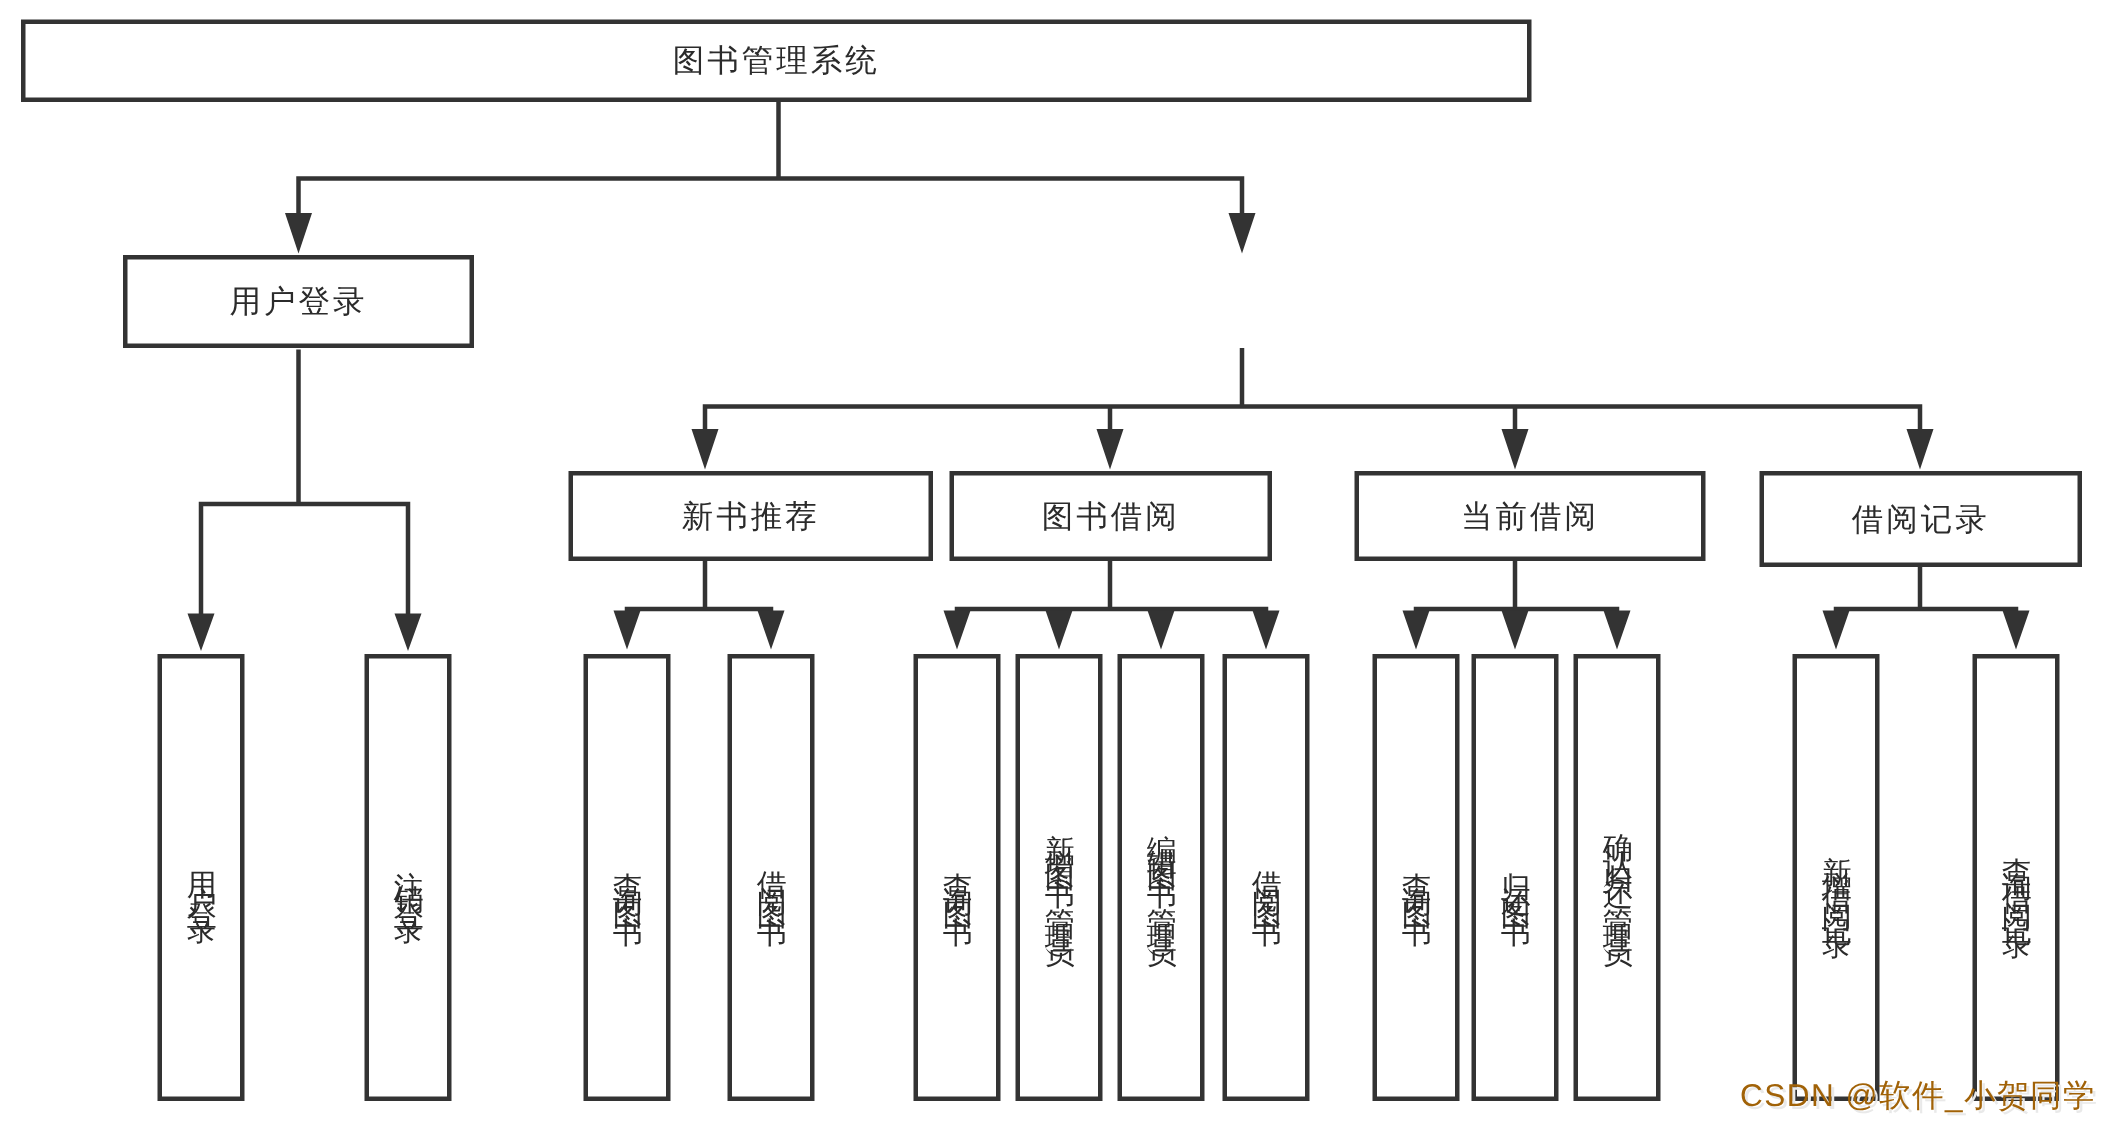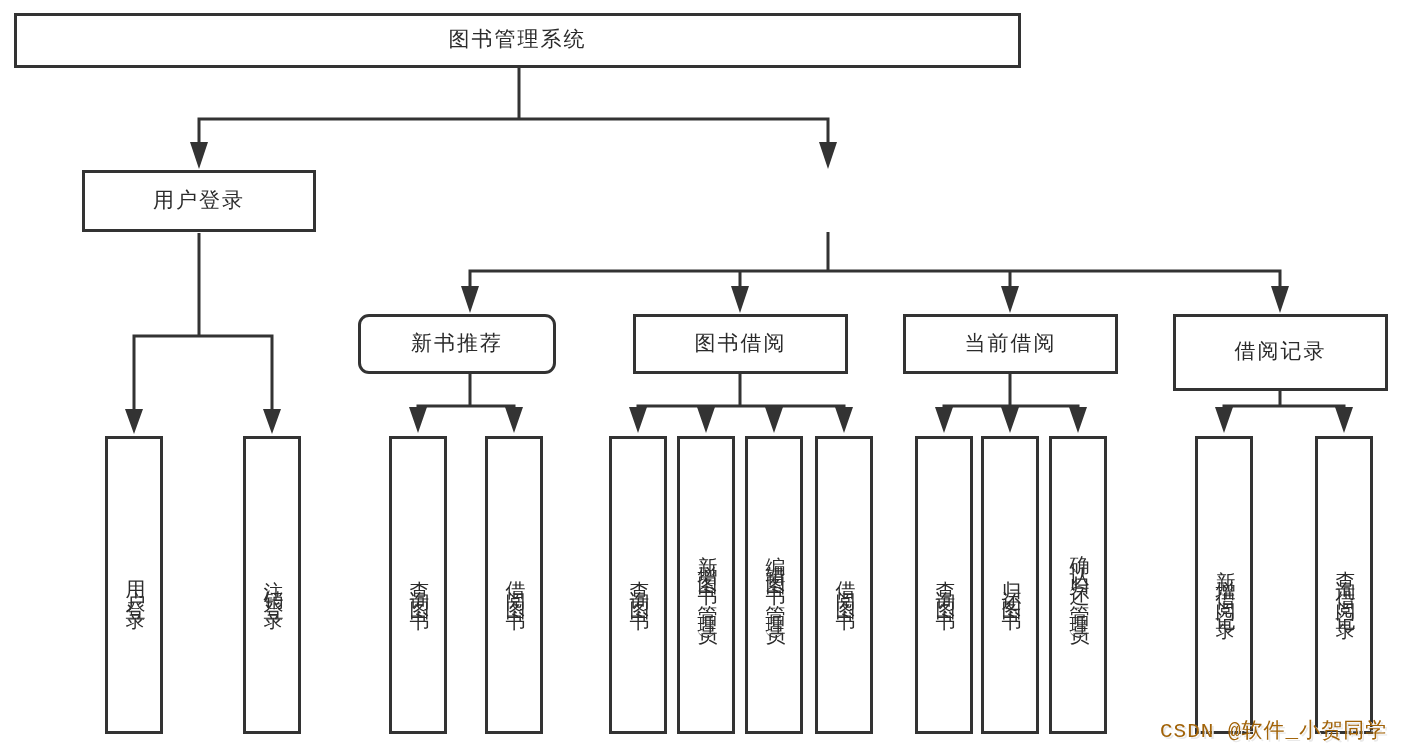--- a/index.html
+++ b/index.html
@@ -1,21 +1,21 @@
 <!DOCTYPE html>
 <html><head>
 <meta charset="utf-8">
 <style>
   html, body { margin: 0; padding: 0; background: #ffffff; }
   .canvas {
     position: relative;
     width: 1405px;
     height: 747px;
     background: #ffffff;
-    font-family: Liberation Mono, monospace;
+    font-family: Liberation Sans, sans-serif;
     overflow: hidden;
   }
   .connectors {
     position: absolute;
     left: 0; top: 0;
     width: 1405px; height: 747px;
     pointer-events: none;
   }
   .node {
     position: absolute;
@@ -39,24 +39,24 @@
     font-size: 20px;
     writing-mode: vertical-rl;
     text-orientation: mixed;
     letter-spacing: 10px;
     padding: 4px 0;
   }
   
   .n-root { left: 14px;  top: 13px;  width: 1007px; height: 55px; }
   .n-ul   { left: 82px;  top: 170px; width: 234px;  height: 62px; }
   .n-bm   { left: 711px; top: 170px; width: 234px;  height: 62px; }
-  .n-l3a  { left: 358px; top: 314px; width: 198px;  height: 60px; border-radius: 11px; }
+  .n-l3a  { left: 379px; top: 314px; width: 243px;  height: 60px; }
   .n-l3b  { left: 633px; top: 314px; width: 215px;  height: 60px; }
-  .n-l3c  { left: 903px; top: 314px; width: 215px;  height: 60px; }
-  .n-l3d  { left: 1173px;top: 314px; width: 215px;  height: 77px; }
+  .n-l3c  { left: 903px; top: 314px; width: 234px;  height: 60px; }
+  .n-l3d  { left: 1173px;top: 314px; width: 215px;  height: 64px; }
   
   .x-a1 { left: 105px; }  .x-a2 { left: 243px; }
   .x-b1 { left: 389px; }  .x-b2 { left: 485px; }
   .x-c1 { left: 609px; }  .x-c2 { left: 677px; }
   .x-c3 { left: 745px; }  .x-c4 { left: 815px; }
   .x-d1 { left: 915px; }  .x-d2 { left: 981px; }
   .x-d3 { left: 1049px; } .x-e1 { left: 1195px; }
   .x-e2 { left: 1315px; }
   .watermark {
     position: absolute;

